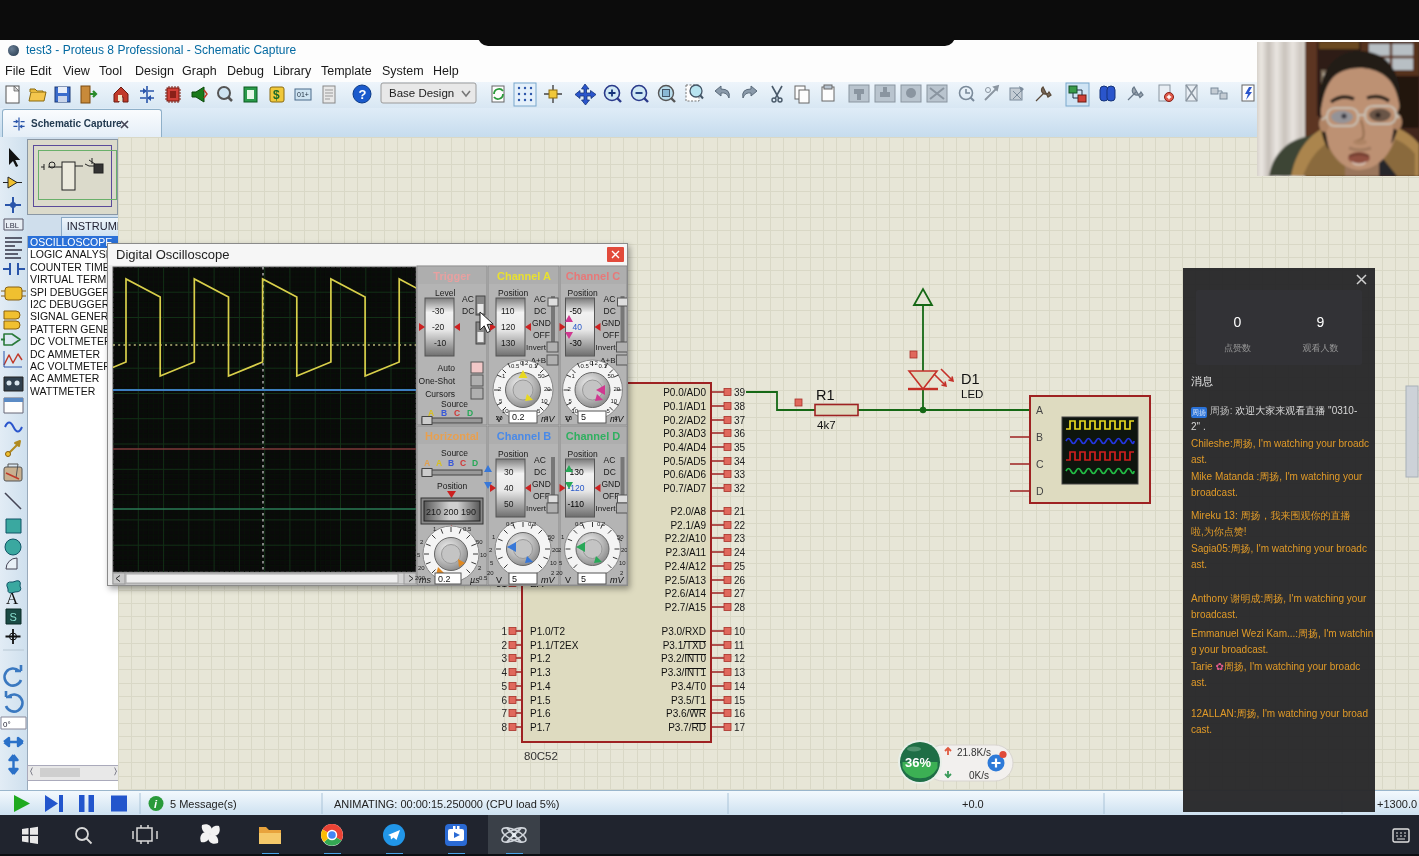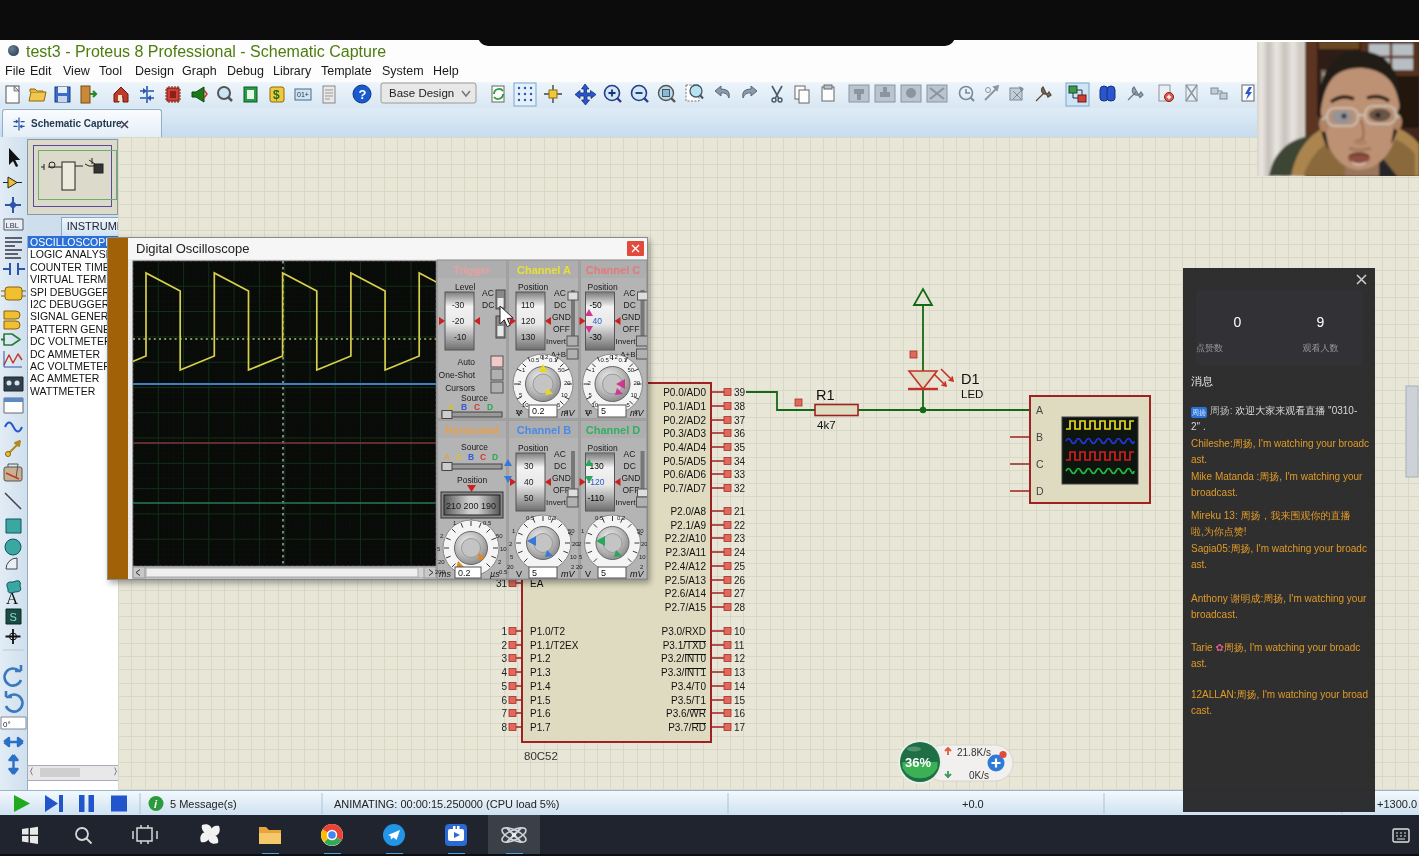--- a/index.html
+++ b/index.html
@@ -4,21 +4,21 @@
 <style>
   html,body{margin:0;padding:0;}
   body{width:1419px;height:856px;overflow:hidden;position:relative;
        font-family:"Liberation Sans",sans-serif;background:#000;}
   .abs{position:absolute;}
   #app{position:absolute;left:0;top:40px;width:1419px;height:775px;background:#fff;}
   
   #topbar{left:0;top:0;width:1419px;height:40px;background:#0c0c0c;}
   #topnotch{left:478px;top:24px;width:477px;height:22px;background:#0c0c0c;border-radius:0 0 10px 10px;}
   
-  #titlebar{left:0;top:40px;width:1419px;height:22px;background:#fdfdfd;font-size:16px;color:#4d7c0f;}
+  #titlebar{left:0;top:40px;width:1419px;height:22px;background:#fdfdfd;font-size:12px;color:#0369a1;}
   
   #menubar{left:0;top:62px;width:1419px;height:20px;background:#fdfdfd;font-size:12.5px;color:#1a1a1a;}
   #menubar span{position:absolute;top:2px;}
   
   #toolbar{left:0;top:82px;width:1419px;height:26px;background:linear-gradient(#eef5fb,#d8e7f3);}
   
   #tabbar{left:0;top:108px;width:1419px;height:29px;background:linear-gradient(#dfecf7,#c6dcee);border-bottom:1px solid #9ab6cc;}
   #tab1{left:2px;top:1px;width:158px;height:28px;background:linear-gradient(#fafcfe,#e4eef7);border:1px solid #8fb0c9;border-bottom:none;border-radius:3px 3px 0 0;}
   
   #sidebar{left:0;top:137px;width:27px;height:653px;background:linear-gradient(90deg,#e2ecf5,#cfe0ee);border-right:1px solid #b0c4d6;}
@@ -28,21 +28,21 @@
     background-image:
       repeating-linear-gradient(0deg,#d9d8c6 0,#d9d8c6 1px,transparent 1px,transparent 13.3px),
       repeating-linear-gradient(90deg,#d9d8c6 0,#d9d8c6 1px,transparent 1px,transparent 13.3px);}
   
   #statusbar{left:0;top:790px;width:1419px;height:25px;background:linear-gradient(#f3f9fd,#cce0f0);border-top:1px solid #9ab6cc;font-size:11px;color:#222;}
   
   #taskbar{left:0;top:815px;width:1419px;height:41px;background:#20242e;}
   
   #chat{left:1183px;top:268px;width:192px;height:544px;background:rgba(40,40,42,0.97);color:#e8e6e3;overflow:hidden;}
   
-  #scope{left:107px;top:237px;width:519px;height:341px;background:#a16207;border:1px solid #8a8a8a;box-shadow:2px 3px 6px rgba(0,0,0,0.35);padding-left:20px;}
+  #scope{left:107px;top:243px;width:519px;height:341px;background:#be185d;border:1px solid #8a8a8a;box-shadow:2px 3px 6px rgba(0,0,0,0.35);}
   
   #cam{left:1257px;top:42px;width:162px;height:134px;background:#5a4a3a;}
   
   #netw{left:897px;top:740px;width:120px;height:46px;}
 </style>
 </head>
 <body>
 <div class="abs" id="app"></div>
 <div class="abs" id="titlebar">
   <span style="position:absolute;left:8px;top:5px;width:11px;height:11px;border-radius:50%;background:radial-gradient(circle at 35% 35%,#6a7f95,#23364a);"></span>
@@ -923,31 +923,32 @@
   </g>
 </svg>
 </div>
 <div class="abs" id="chat">
   <svg width="11" height="11" style="position:absolute;right:8px;top:6px">
       <path d="M1 1 l9 9 M10 1 l-9 9" stroke="#cfcfcf" stroke-width="1.5"></path>
     </svg>
   <div style="position:absolute;left:13px;top:22px;width:166px;height:75px;background:#323236;border-radius:2px;">
     <div style="position:absolute;left:0;top:24px;width:83px;text-align:center;font-size:14px;color:#fff;">0</div>
     <div style="position:absolute;left:83px;top:24px;width:83px;text-align:center;font-size:14px;color:#fff;">9</div>
-    <div style="position:absolute;left:0;top:52px;width:83px;text-align:left;font-size:9px;color:#9a9a9a;">点赞数</div>
+    <div style="position:absolute;left:0;top:52px;width:83px;text-align:center;font-size:9px;color:#9a9a9a;">点赞数</div>
     <div style="position:absolute;left:83px;top:52px;width:83px;text-align:center;font-size:9px;color:#9a9a9a;">观看人数</div>
   </div>
   <div style="position:absolute;left:8px;top:106px;font-size:11px;color:#e8e8e8;">消息</div>
   <div id="msgs" style="position:absolute;left:8px;top:135px;width:182px;font-size:10px;line-height:15.5px;color:#e09a28;white-space:nowrap;">
     <div style="color:#d8d8d8;margin-bottom:2px;"><span style="display:inline-block;width:16px;height:11px;background:#2a72d8;border-radius:2px;color:#cfe0f8;font-size:7px;text-align:center;line-height:11px;vertical-align:-1px;">周扬</span> <span style="color:#b8b8b8;">周扬:</span> 欢迎大家来观看直播 "0310-<br>2" .</div>
     <div style="margin-bottom:2px;">Chileshe:周扬, I'm watching your broadc<br>ast.</div>
     <div style="margin-bottom:8px;">Mike Matanda :周扬, I'm watching your<br>broadcast.</div>
     <div style="margin-bottom:2px;">Mireku 13: 周扬，我来围观你的直播<br>啦,为你点赞!</div>
     <div style="margin-bottom:19px;">Sagia05:周扬, I'm watching your broadc<br>ast.</div>
-    <div style="margin-bottom:18px;">Anthony 谢明成:周扬, I'm watching your<br>broadcast.</div>
+    <div style="margin-bottom:4px;">Anthony 谢明成:周扬, I'm watching your<br>broadcast.</div>
+    <div style="margin-bottom:2px;">Emmanuel Wezi Kam...:周扬, I'm watchin<br>g your broadcast.</div>
     <div style="margin-bottom:2px;">Tarie <span style="color:#e05a8a">✿</span>周扬, I'm watching your broadc<br>ast.</div>
     <div style="margin-bottom:2px;margin-top:16px;">12ALLAN:周扬, I'm watching your broad<br>cast.</div>
   </div>
 
 </div>
 <div class="abs" id="netw">
   <svg width="120" height="46" viewBox="0 0 120 46">
     <rect x="28" y="5" width="88" height="36" rx="18" fill="#f2f0ee" stroke="#d8d4d0"></rect>
     <circle cx="23" cy="22" r="22" fill="#e8efe8"></circle>
     <circle cx="23" cy="22" r="20" fill="#1e6e46"></circle>

